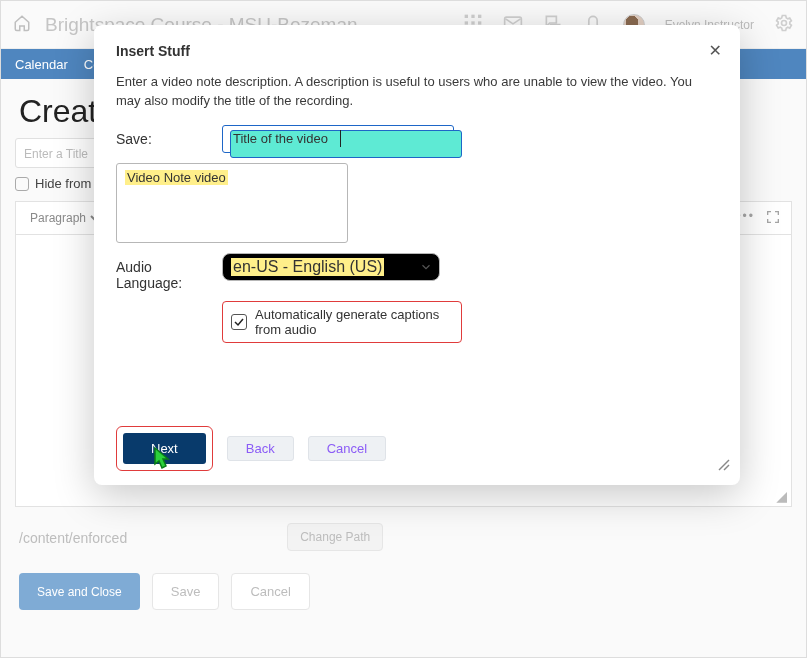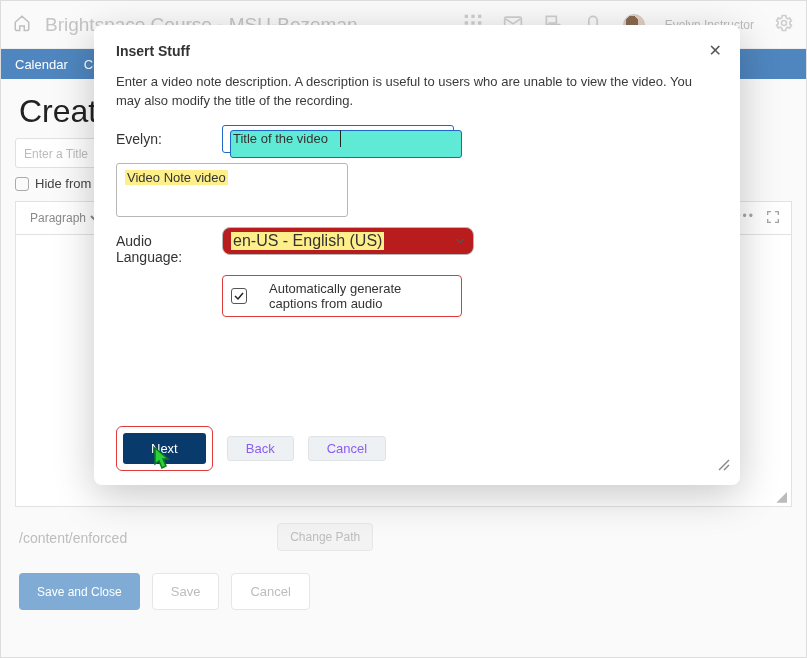--- a/index.html
+++ b/index.html
@@ -62,21 +62,21 @@
   .tb-sep { width:1px; height:18px; background:#e0e0e0; }
   .tb-right { margin-left:auto; display:flex; gap:10px; }
   
   .editor-body {
     border:1px solid #e2e2e2; border-top:none; background:#fff;
     height:272px; position:relative;
   }
   .resize-handle { position:absolute; right:4px; bottom:2px; color:#bbb; font-size:14px; }
   
   .path-row {
-    display:flex; align-items:center; gap:0;
+    display:flex; align-items:center; gap:10px;
     padding:16px 4px 0; color:#bdbdbd; font-size:14px;
   }
   .redact { display:inline-block; width:150px; height:14px; background:transparent; }
   .change-path {
     font-size:12px; color:#bdbdbd; background:#f3f3f3;
     border:1px solid #e6e6e6; border-radius:4px; padding:6px 12px;
   }
   
   .bottom-actions { display:flex; gap:12px; padding:22px 4px; }
   .btn-save { background:#7fabd5; color:#fff; border:none; border-radius:4px; padding:10px 18px; font-size:12px; }
@@ -107,38 +107,38 @@
   .txt-hl { display:inline-block; background:#ffef8a; padding:0 2px; }
   .fld.title { }
   .fld.title-inner {
     position:absolute; left:8px; top:5px; font-size:13px; color:#333;
     background:#5eead4; padding:0 2px; pointer-events:none;
   }
   .caret {
     position:absolute; top:5px; height:17px; width:1px; background:#222;
   }
   .textarea {
-    width:232px; height:54px; border:1px solid #b7b7b7; border-radius:3px;
+    width:232px; height:80px; border:1px solid #b7b7b7; border-radius:3px;
     padding:6px 8px; font-size:13px; resize:none; background:#fff;
   }
   .textarea-txt { background:#ffef8a; padding:0 2px; display:inline-block; }
   .select-wrap {
     position:relative;
-    width:252px; height:28px; border:1px solid #b7b7b7; border-radius:8px;
-    background:#b91c1c;
+    width:218px; height:28px; border:1px solid #b7b7b7; border-radius:8px;
+    background:#000000;
     display:flex; align-items:center; padding:0 22px 0 8px;
   }
   .select-wrap .chev { position:absolute; right:6px; top:6px; color:#555; }
   
   .caption-box {
     margin-left:106px;
     width:240px;
     border:1.5px solid #e03b3b; border-radius:4px;
     padding:5px 8px;
-    display:flex; align-items:center; gap:22px;
+    display:flex; align-items:center; gap:8px;
     font-size:13px; color:#333;
   }
   .cb-check {
     width:16px; height:16px; border:1px solid #555; border-radius:3px;
     display:flex; align-items:center; justify-content:center; background:#fff;
     flex-shrink:0;
   }
   
   .modal-footer {
     position:absolute; left:22px; right:22px; bottom:14px;
@@ -280,21 +280,21 @@
 </div>
 
 <div class="modal">
   <span class="modal-close">✕</span>
   <div class="modal-hdr">Insert Stuff</div>
   <div class="modal-desc">Enter a video note description. A description is useful to users who are unable to view the video. You may also modify the title of the recording.</div>
 
   <div class="form">
 
     <div class="form-row">
-      <div class="form-label">Evelyn:</div>
+      <div class="form-label">Save:</div>
       <div class="fld-wrap">
         <div class="fld title"></div>
         <span class="fld title-inner txt-hl">Title of the video</span>
         <span class="caret" style="left:118px;"></span>
       </div>
     </div>
 
     <div class="form-row">
       <div class="textarea">
         <span class="textarea-txt">Video Note video</span>

